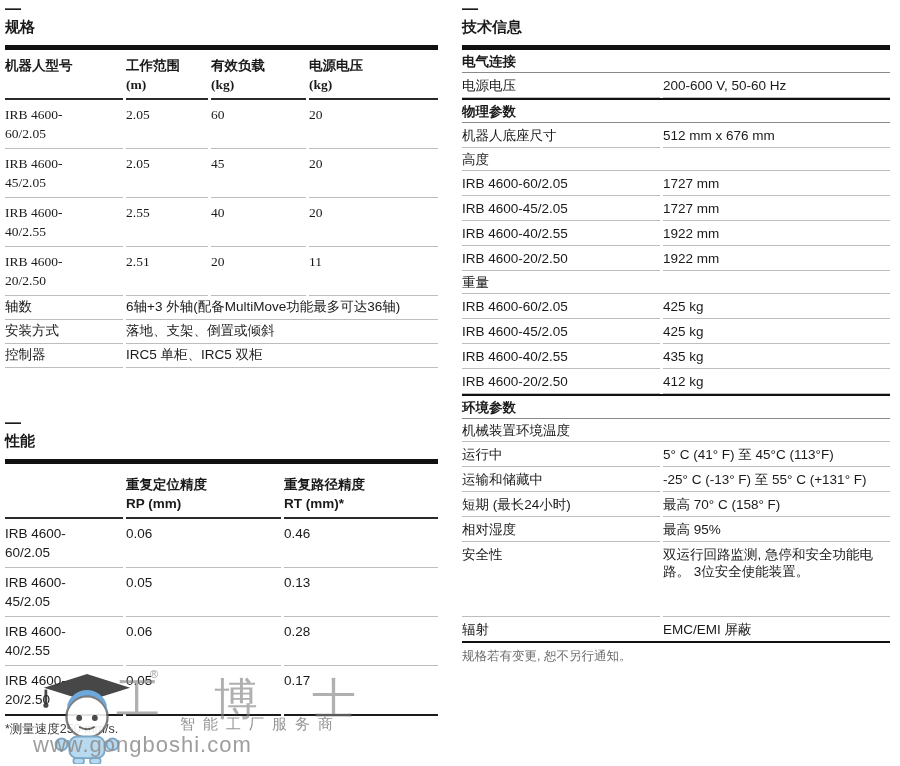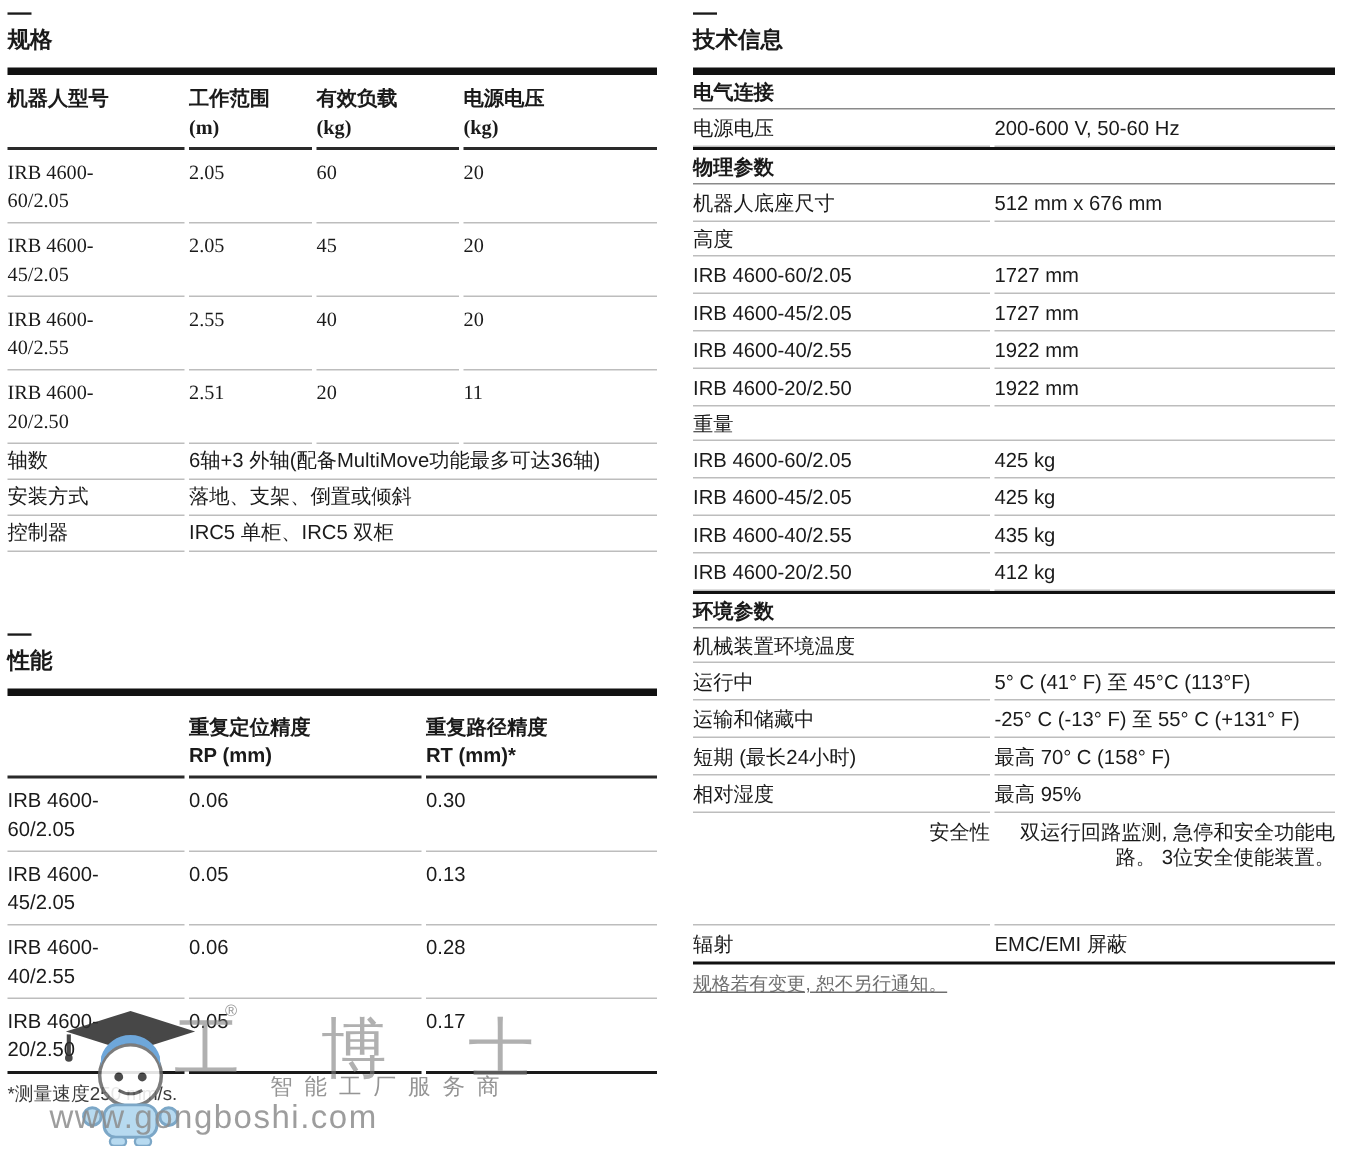--- a/index.html
+++ b/index.html
@@ -33,24 +33,24 @@
   .t2-head > div { font-weight:700; border-bottom:2px solid #2a2a2a; padding:11px 0 4px; }
   .t2-last > div { border-bottom:2px solid #1a1a1a; }
   .footnote { margin-top:5px; font-size:12.5px; color:#3a3a3a; }
 
   
   .r-row { display:grid; grid-template-columns:198px 1fr; column-gap:3px; }
   .r-row > div { border-bottom:1px solid #bdbdbd; padding:4px 0 3px; line-height:17px; }
   .r-subhead { border-bottom:1px solid #8a8a8a; padding:3px 0 2px; line-height:17px; font-weight:700; }
   .r-label-row { border-bottom:1px solid #bdbdbd; padding:3px 0 2px; line-height:17px; }
   .indent { padding-left:25px; }
-  .r-safety > div { border-bottom:none; padding:4px 0 8px;text-align:right; }
+  .r-safety > div { border-bottom:none; padding:4px 0 8px; }
   .safety-gap { height:28px; }
   .r-radiation > div { border-top:1px solid #bdbdbd; border-bottom:none; }
-  .r-footer { margin-top:5px; font-size:12.5px; color:#6e6e6e; line-height:16px;text-decoration:underline; }
+  .r-footer { margin-top:5px; font-size:12.5px; color:#6e6e6e; line-height:16px; }
 
   
   .watermark { position:absolute; left:28px; top:668px; width:380px; height:96px;
                pointer-events:none; z-index:5; }
   .wm-mascot { position:absolute; left:0; top:2px; opacity:0.88; }
   .wm-reg    { position:absolute; left:122px; top:0; font-size:11px; color:#9a9a9a; }
   .wm-brand  { position:absolute; left:88px; top:2px; font-size:44px; font-weight:500;
                color:rgba(128,128,128,0.62); letter-spacing:54px; white-space:nowrap;
                font-family:Liberation Sans, sans-serif; }
   .wm-tagline{ position:absolute; left:152px; top:47px; font-size:15px;
@@ -148,21 +148,21 @@
           <span>重复路径精度</span><br>
           <span>RT (mm)*</span>
         </div>
       </div>
 
       <div class="t2-row">
         <div>
             <span class="model">IRB 4600-60/2.05</span>
           </div>
         <div>0.06</div>
-        <div>0.30</div>
+        <div>0.46</div>
       </div>
       <div class="t2-row">
         <div>
             <span class="model">IRB 4600-45/2.05</span>
           </div>
         <div>0.05</div>
         <div>0.13</div>
       </div>
       <div class="t2-row">
         <div>

